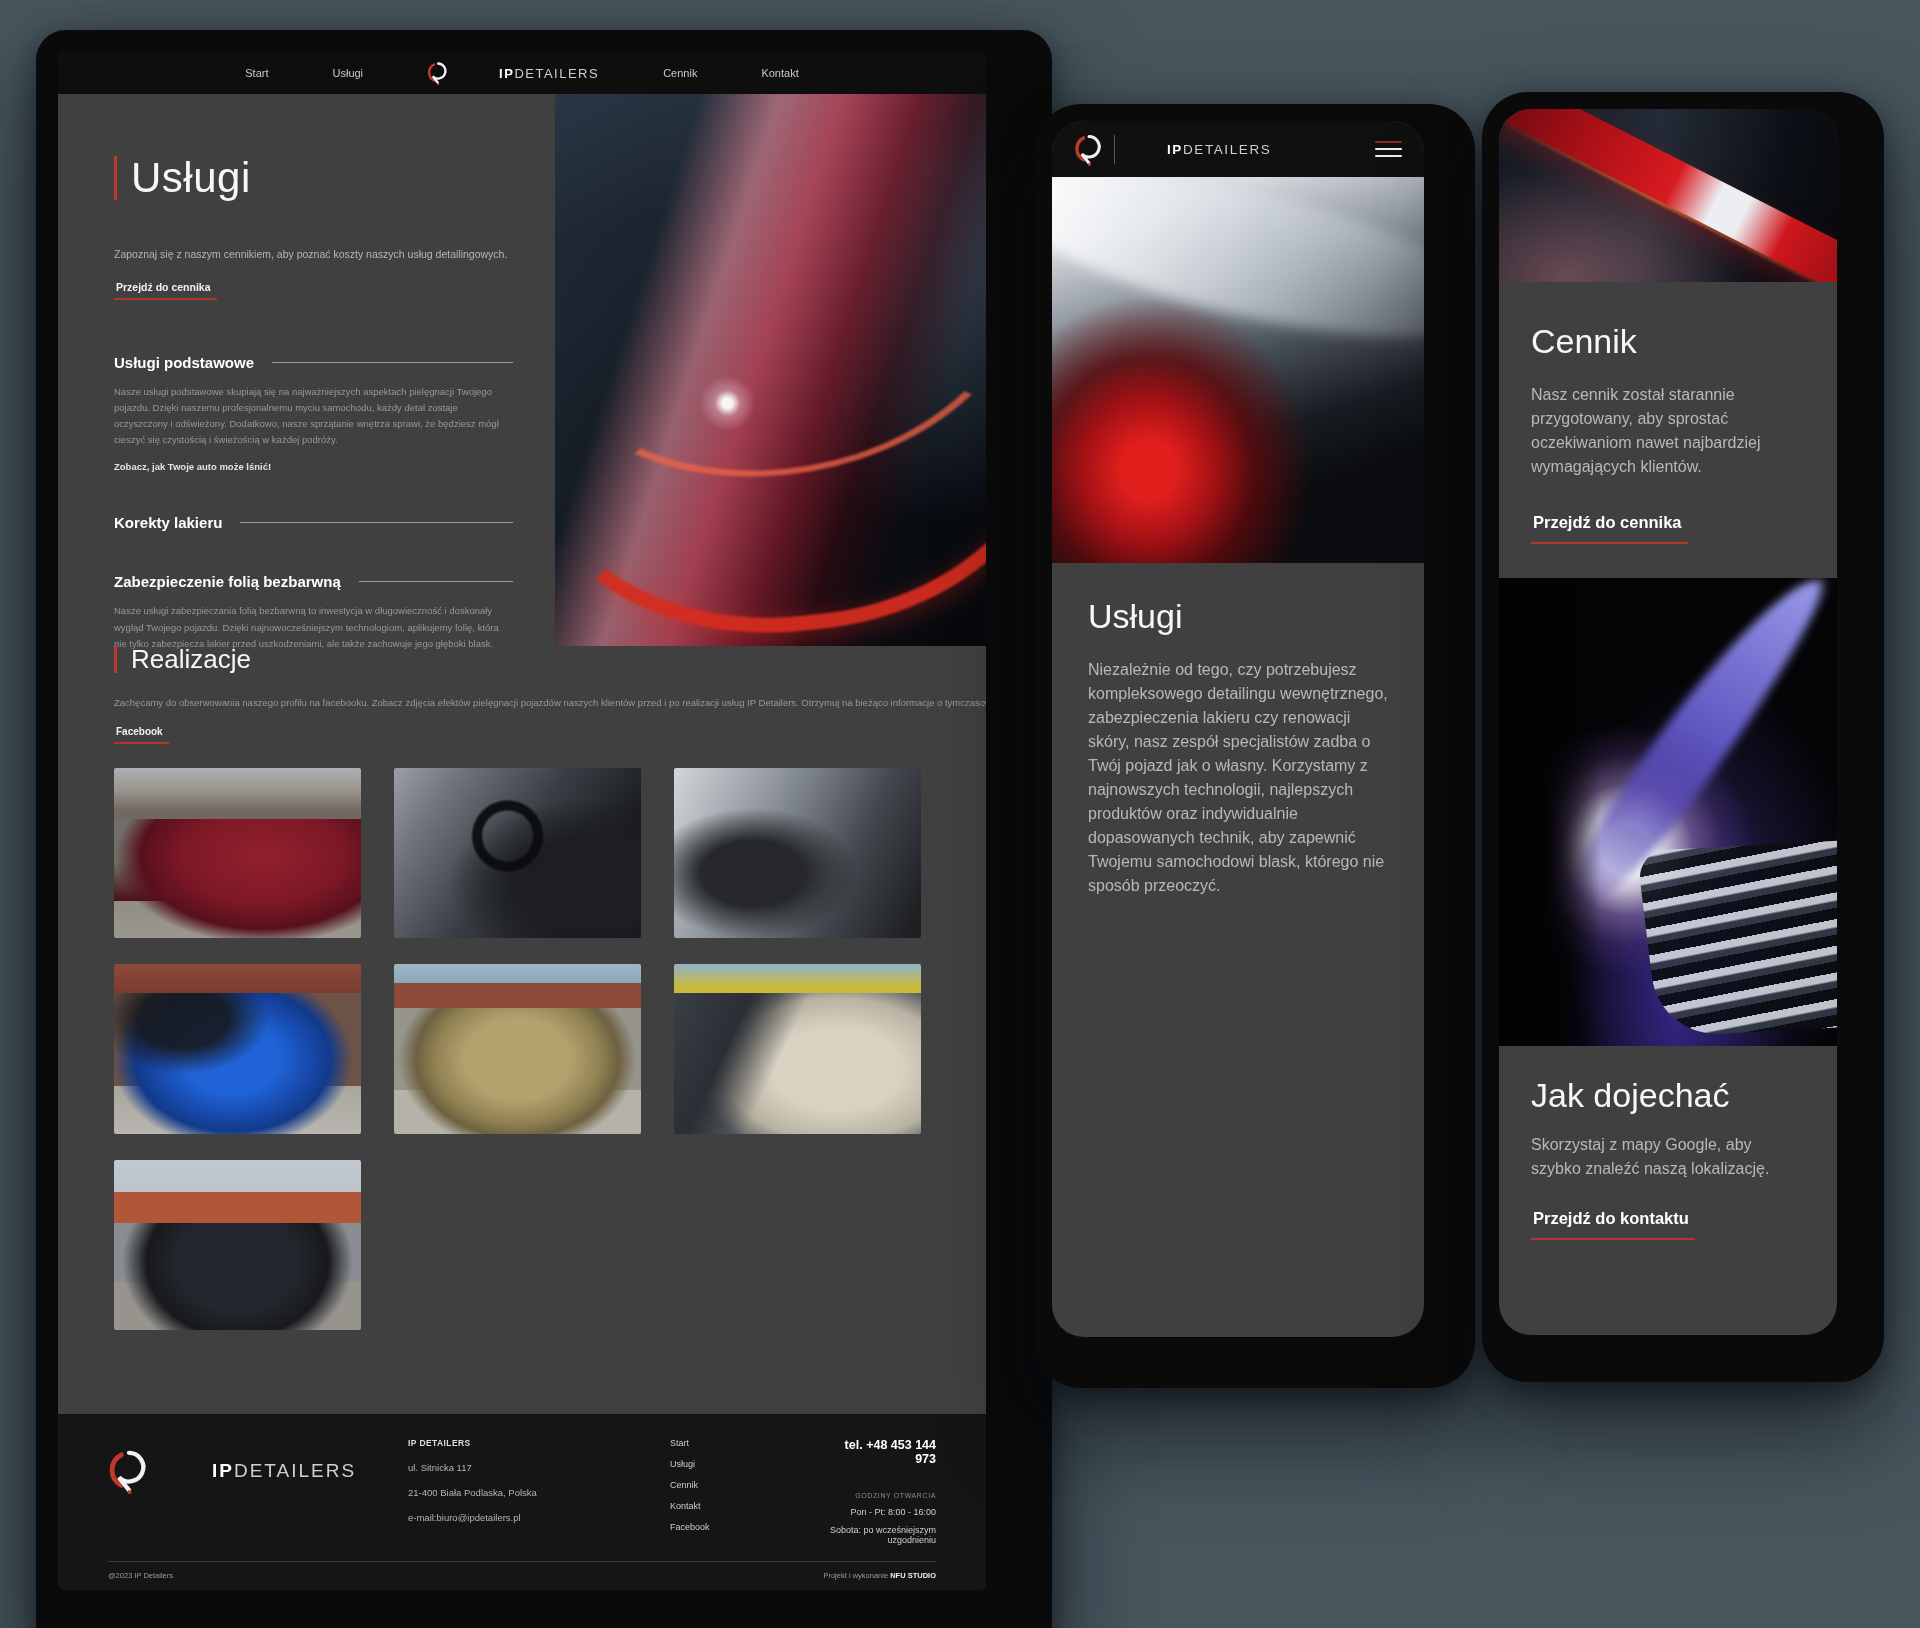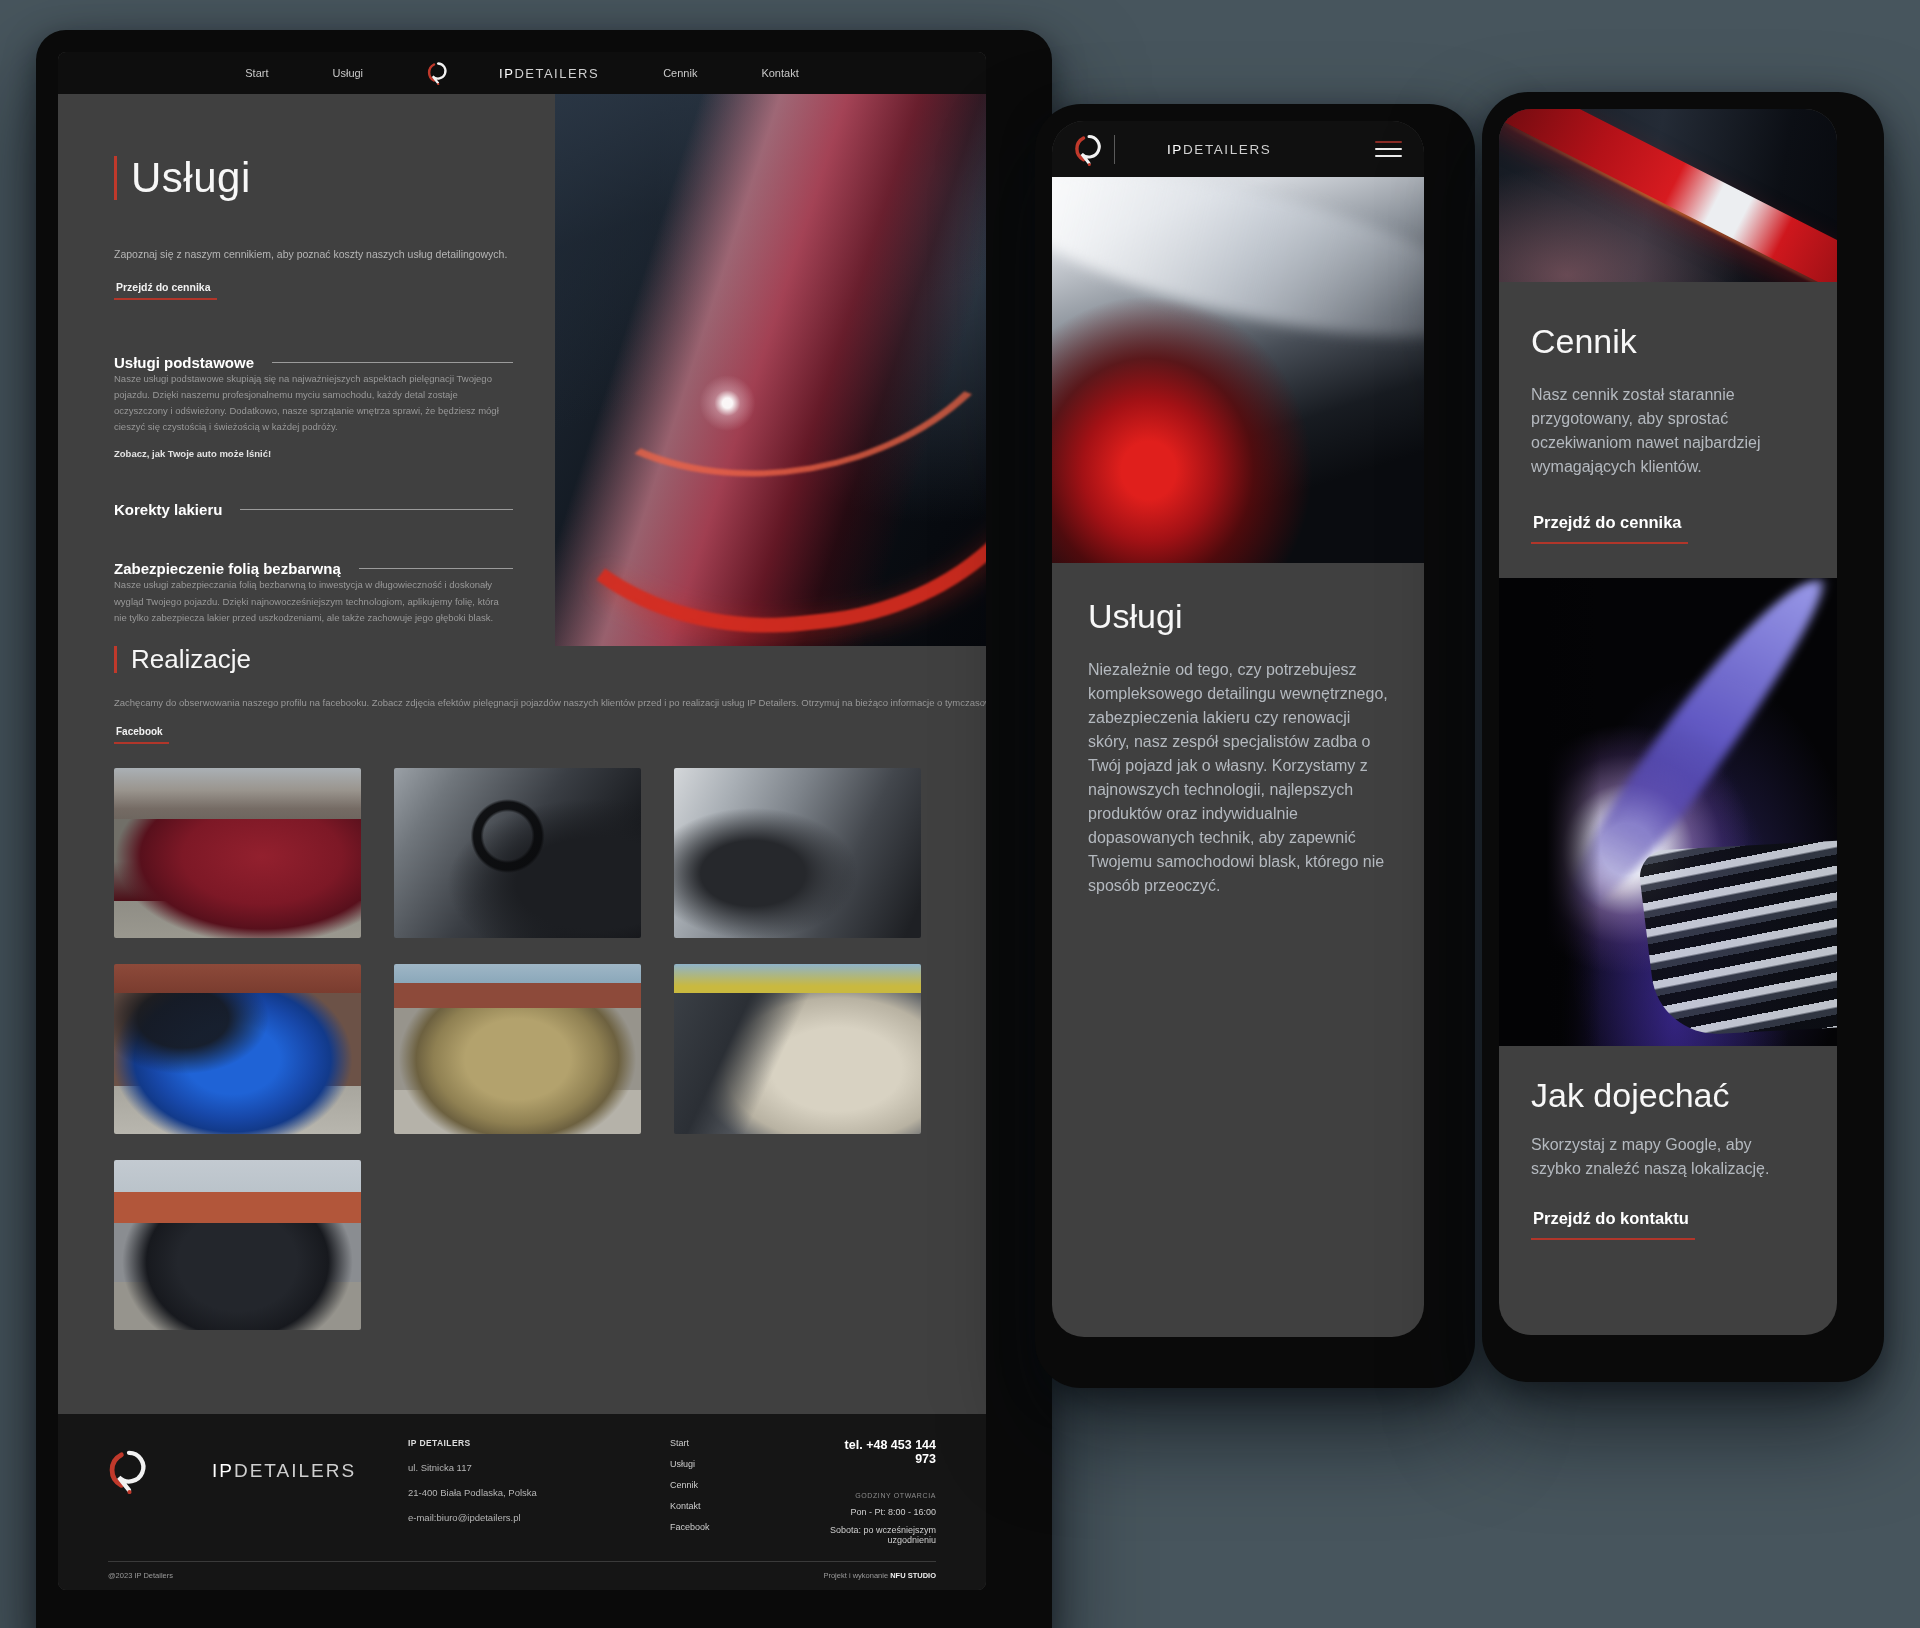--- a/index.html
+++ b/index.html
@@ -14,36 +14,36 @@
 
   
   .desktop{left:36px;top:30px;width:972px;height:1582px;border-radius:30px;padding:22px;}
   .desktop .screen{width:928px;height:1538px;border-radius:8px;display:flex;flex-direction:column;}
 
   .dnav{height:42px;flex:0 0 42px;background:#0e0e0e;display:flex;align-items:center;justify-content:center;gap:64px;}
   .dnav a{color:#c9c9c9;font-size:11px;text-decoration:none;}
   .brand{display:flex;align-items:center;gap:8px;}
   .brand .logo-sep{width:1px;background:#5a5a5a;align-self:stretch;margin:2px 2px;}
   .brand-txt{color:#fff;letter-spacing:1.5px;}
-  .brand-txt b{font-weight:400;padding-left:42px;}
+  .brand-txt b{font-weight:700;padding-left:42px;}
   .brand-txt span{font-weight:300;color:#cfcfcf;}
   .logo-svg{display:block;}
 
   .dhero{display:flex;flex:0 0 552px;height:552px;}
   .dhero-left{width:497px;box-sizing:border-box;padding:46px 42px 0 56px;}
   .accent-title{color:#f7f7f7;font-weight:400;border-left:3px solid #c0392b;padding-left:14px;line-height:1.05;}
   .h1{font-size:42px;margin-top:16px;letter-spacing:.5px;}
   .intro{color:#b5b5b5;font-size:10.5px;margin-top:46px;line-height:1.6;}
   .cta-under{display:inline-block;color:#f2f2f2;font-weight:700;font-size:10.5px;border-bottom:2px solid #b1362a;padding:0 6px 5px 2px;margin-top:18px;cursor:pointer;}
   .svc{margin-top:54px;}
   .svc + .svc{margin-top:42px;}
   .svc-head{display:flex;align-items:center;gap:18px;}
   .svc-title{color:#fff;font-weight:700;font-size:15px;white-space:nowrap;}
   .svc-line{flex:1;height:1px;background:#9b9b9b;}
-  .svc-body{color:#989898;font-size:9.5px;line-height:1.7;margin-top:0;}
+  .svc-body{color:#989898;font-size:9.5px;line-height:1.7;margin-top:13px;}
   .svc-cta{color:#e3e3e3;font-weight:700;font-size:9.5px;margin-top:13px;}
   .dhero-art{flex:1;position:relative;overflow:hidden;
     background:
       radial-gradient(circle at 40% 56%, rgba(255,255,255,.95) 0 5px, rgba(235,205,215,.38) 13px, transparent 28px),
       linear-gradient(108deg, transparent 24%, rgba(205,125,140,.72) 37%, rgba(186,70,90,.85) 48%, rgba(120,25,40,.8) 60%, rgba(60,8,16,.55) 70%, transparent 80%),
       linear-gradient(160deg, rgba(42,54,68,.95) 0%, rgba(30,40,52,.55) 22%, transparent 48%),
       radial-gradient(ellipse at 88% 16%, rgba(72,88,106,.85) 0%, transparent 52%),
       linear-gradient(120deg,#232e3b 0%,#141b24 35%,#0a0e14 70%,#06080c 100%);}
   .arc1{position:absolute;left:-10%;top:16%;width:122%;height:76%;border:14px solid transparent;border-bottom:15px solid rgba(214,44,32,.92);border-radius:48%;transform:rotate(-6deg);filter:blur(1px) drop-shadow(0 5px 12px rgba(225,45,30,.45));}
   .arc2{position:absolute;left:-6%;top:4%;width:112%;height:62%;border:10px solid transparent;border-bottom:6px solid rgba(240,100,70,.75);border-radius:50%;transform:rotate(-10deg);filter:blur(1px);}

